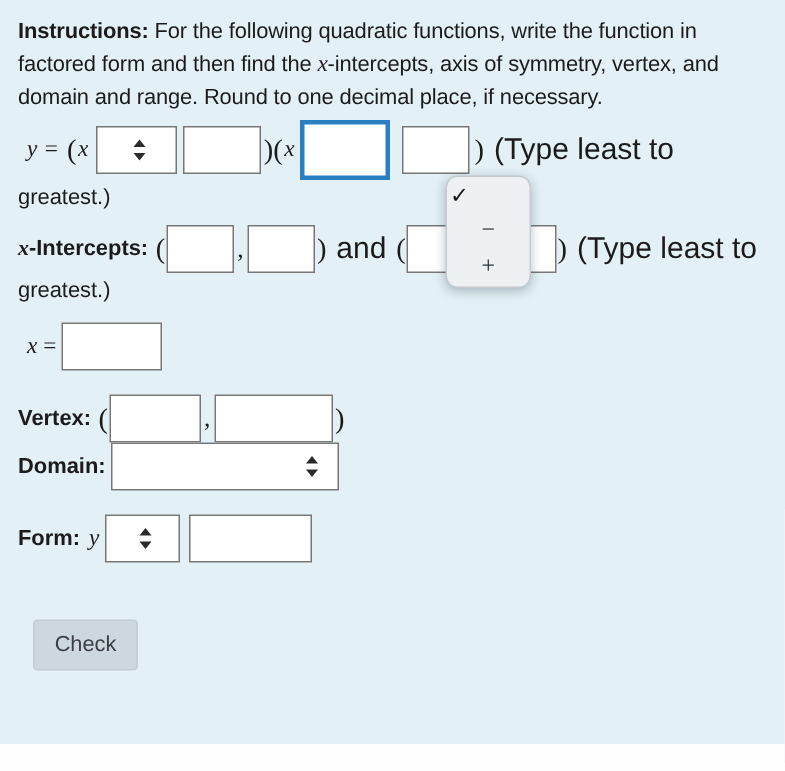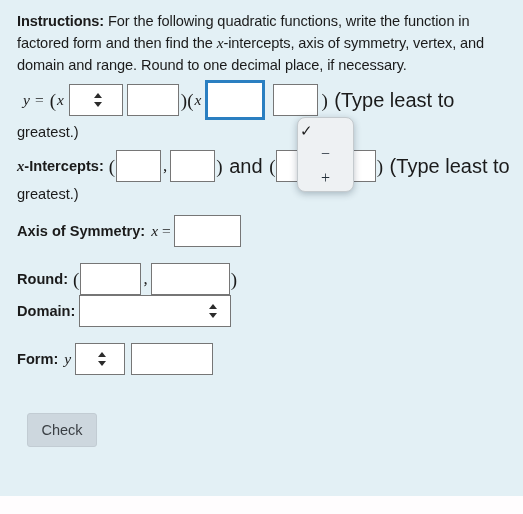--- a/index.html
+++ b/index.html
@@ -14,21 +14,21 @@
     font-size: 14.5px;
     color: #1b1b1b;
     overflow: hidden;
   }
   #page {
     position: relative;
     width: 523px;
     height: 496px;
     background: #e3f0f5;
     box-sizing: border-box;
-    padding: 10px 12px 0 17px;
+    padding: 10px 12px 0 12px;
   }
   #bottom-strip {
     position: absolute;
     left: 0;
     top: 496px;
     width: 523px;
     height: 18px;
     background: #fffdfe;
   }
 
@@ -257,28 +257,27 @@
     <input class="tb w45" type="text" value="" style="">
     <span class="comma">,</span>
     <input class="tb w45" type="text" value="" style="">
     <span class="paren">)</span>
     <span class="plain"> (Type least to</span>
   </div>
 
   <div class="contline">greatest.)</div>
 
   <div class="row" style="margin-top:13px">
-    <span class="row-label">Axis of Symmetry:</span>
     <span class="mvar" style="padding:0 4px 0 6px">x</span>
     <span class="mvar" style="font-style:normal;padding-right:3px">=</span>
     <input class="tb w67" type="text" value="" style="">
   </div>
 
   <div class="row" style="margin-top:16px">
-    <span class="row-label">Round:</span>
+    <span class="row-label">Vertex:</span>
     <span class="paren" style="padding-left:5px">(</span>
     <input class="tb w61" type="text" value="" style="">
     <span class="comma">,</span>
     <input class="tb w79" type="text" value="" style="">
     <span class="paren">)</span>
   </div>
 
   <div class="row" style="">
     <span class="row-label">Domain:</span>
     <div class="sel sel-wide" style="margin-left:4px">

